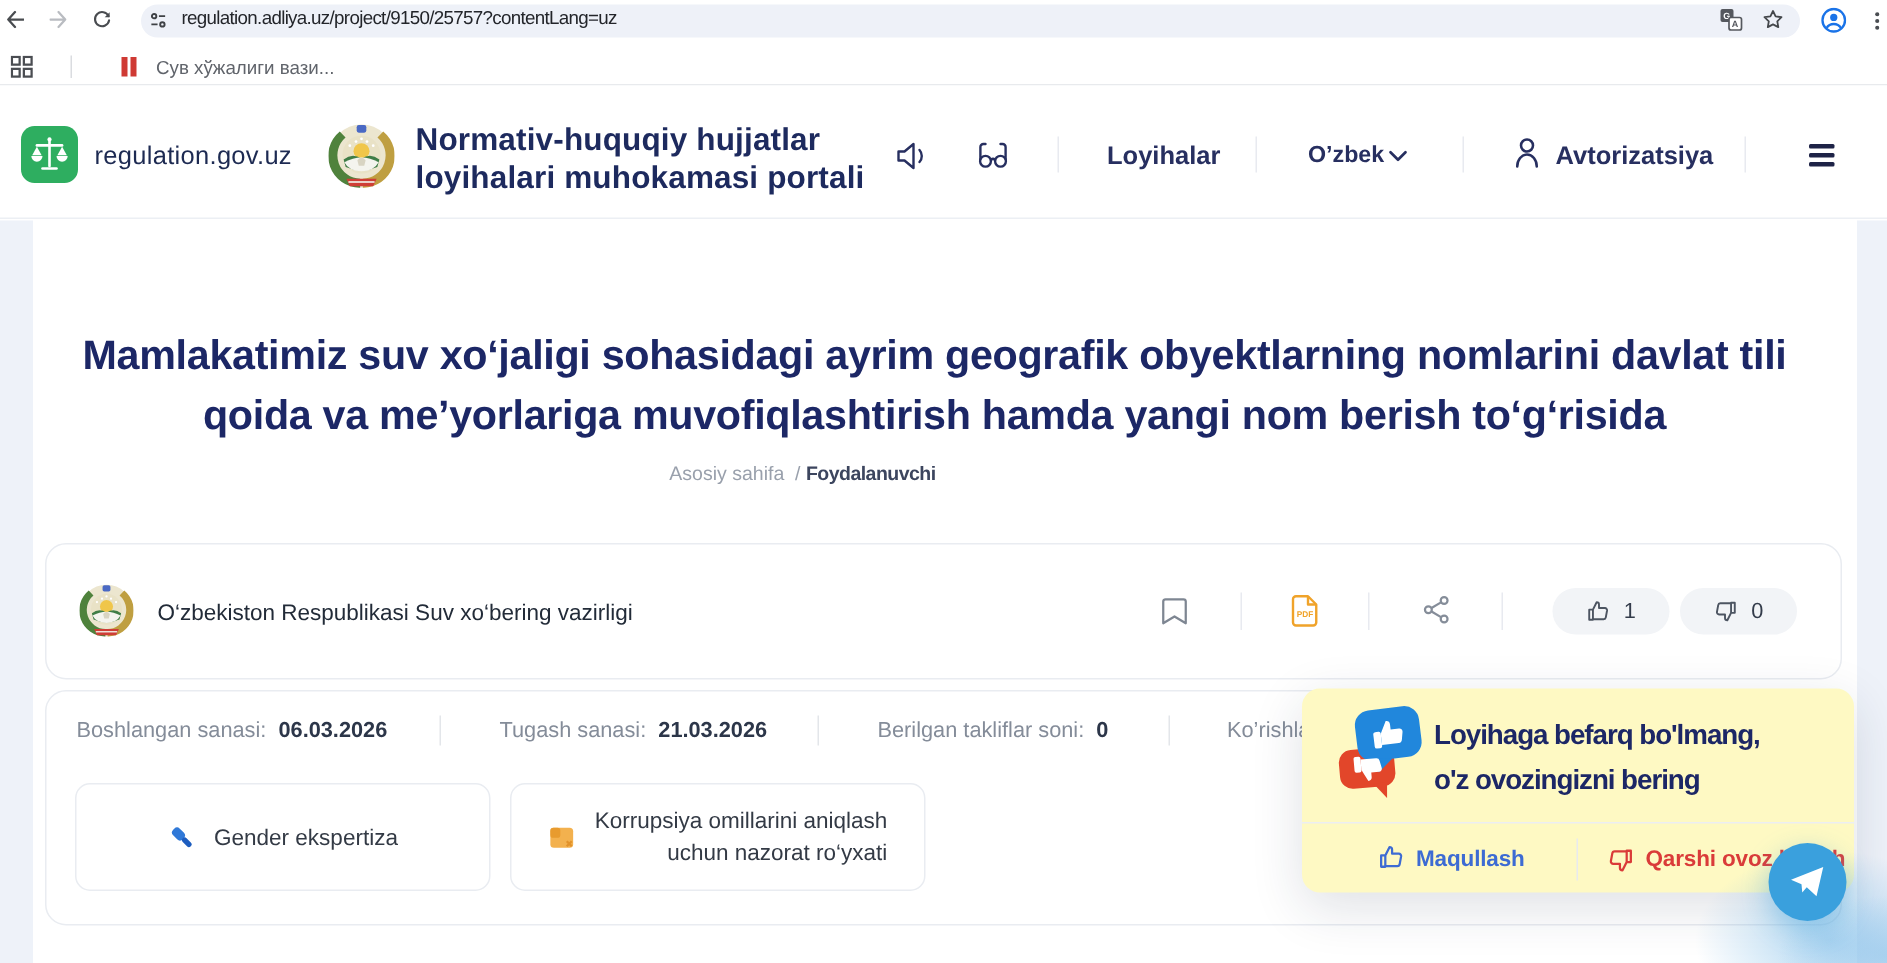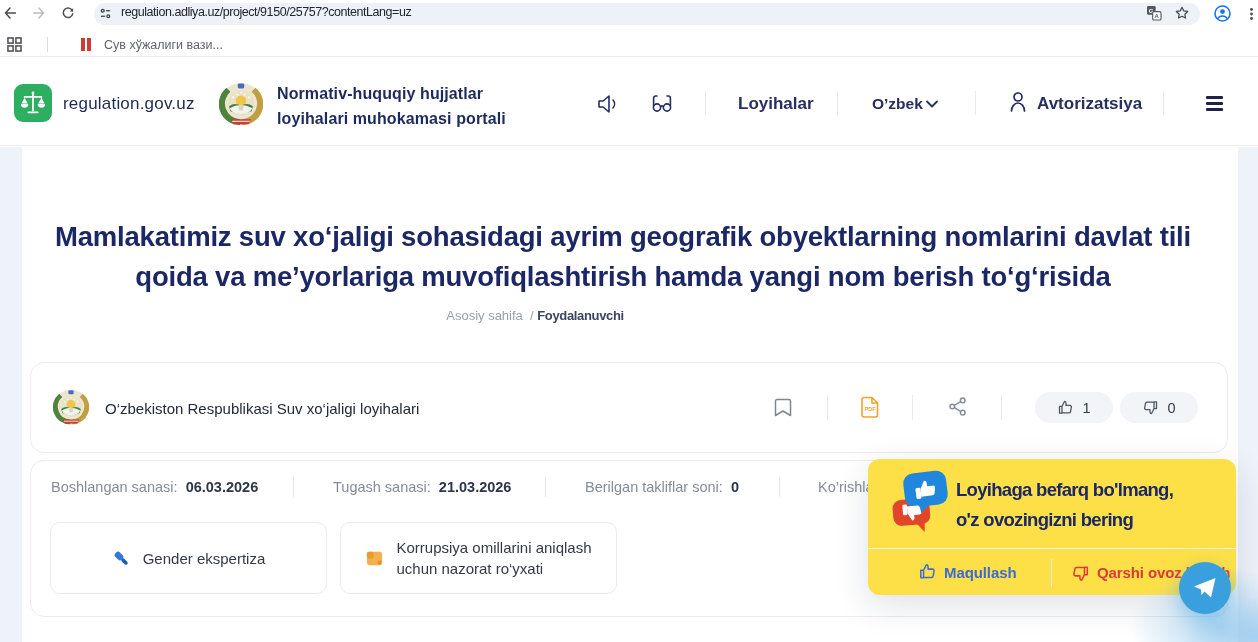--- a/index.html
+++ b/index.html
@@ -8,37 +8,37 @@
   .abs { position:absolute; }
   
   #chrome { position:absolute; top:0; left:0; width:1258px; height:57px; background:#fff; border-bottom:1px solid #e8eaed; }
   #omnibox { position:absolute; left:94px; top:3px; width:1106px; height:22px; border-radius:11px; background:#eef1f8; }
   #urltext { position:absolute; left:121px; top:5px; font-size:12.5px; color:#23252a; letter-spacing:-0.45px; }
   .bmtext { position:absolute; left:104px; top:38px; font-size:12.5px; color:#60646b; }
   
   #hdr { position:absolute; top:57px; left:0; width:1258px; height:89px; background:#fff; border-bottom:1px solid #eceff4; }
   #glogo { position:absolute; left:14px; top:84px; width:38px; height:38px; border-radius:9px; background:#2eae60; }
   #regtxt { position:absolute; left:63px; top:94px; font-size:17px; font-weight:500; color:#1d2a52; letter-spacing:0.2px;}
-  #portaltxt { position:absolute; left:277px; top:81px; font-size:16px; font-weight:700; color:#1d2a5e; line-height:25px; letter-spacing:0.1px;}
+  #portaltxt { position:absolute; left:277px; top:81px; font-size:21px; font-weight:700; color:#1d2a5e; line-height:25px; letter-spacing:0.1px;}
   .hdrnav { position:absolute; top:94px; white-space:nowrap; font-size:17px; font-weight:700; color:#272f60; }
   .vdiv { position:absolute; width:1px; background:#e8eaf0; }
   
   #content { position:absolute; top:147px; left:0; width:1258px; height:495px; background:#fff; }
   .sidestrip { position:absolute; top:0; height:495px; background:#eef2f9; }
   #h1 { position:absolute; left:-6px; top:70px; width:1258px; text-align:center; font-size:27.5px; font-weight:700; color:#1c2766; line-height:40px; letter-spacing:-0.2px; }
   #crumb { position:absolute; left:0; top:161px; width:1070px; text-align:center; font-size:13px; color:#99a0ac; }
   #crumb b { color:#3c455e; font-weight:700; letter-spacing:-0.35px; }
   .card { position:absolute; background:#fff; border:1px solid #e9ecf1; border-radius:14px; }
   #orgname { position:absolute; left:105px; top:253px; font-size:15px; color:#222b38; }
   .pill { position:absolute; top:245px; height:31px; border-radius:16px; background:#f2f4f7; color:#343c4b; font-size:14.5px; display:flex; align-items:center; justify-content:center; gap:8px;}
   .statlabel { color:#848c99; font-size:14.5px;margin-top:26px; }
   .statval { color:#2c3649; font-size:14.5px; font-weight:700; }
   .minicard { position:absolute; top:375px; width:277px; height:72px; background:#fff; border:1px solid #e9ecf1; border-radius:10px; display:flex; align-items:center; justify-content:center; gap:12px; font-size:15px; color:#333a45; }
   
-  #popup { position:absolute; left:868px; top:312px; width:368px; height:136px; background:#fde047; border-radius:12px; box-shadow:0 10px 35px rgba(30,40,70,0.14); }
+  #popup { position:absolute; left:868px; top:312px; width:368px; height:136px; background:#fef9c3; border-radius:12px; box-shadow:0 10px 35px rgba(30,40,70,0.14); }
   #popuptitle { position:absolute; left:88px; top:16px; font-size:18.5px; font-weight:700; color:#1c2766; line-height:30px; letter-spacing:-0.7px; }
   #fab { position:absolute; left:1179px; top:415px; width:52px; height:52px; border-radius:50%; background:#3aa0dd; box-shadow:0 6px 18px rgba(58,160,221,0.4); }
   #blob { position:absolute; left:1130px; top:420px; width:180px; height:120px; border-radius:50%; background:radial-gradient(closest-side, rgba(125,188,232,0.6), rgba(125,188,232,0)); }
 </style>
 </head>
 <body>
 
 <div id="chrome">
   <svg class="abs" style="left:4px;top:7px" width="12" height="12" viewBox="0 0 12 12">
       <path d="M6 1 L1.5 6 L6 11 M1.5 6 H11.5" stroke="#494c50" stroke-width="1.5" fill="none" stroke-linecap="round" stroke-linejoin="round"></path>
@@ -179,21 +179,21 @@
       <circle cx="15.5" cy="16.5" r="1" fill="#fff"></circle>
   <circle cx="32.5" cy="16.5" r="1" fill="#fff"></circle>
   <circle cx="24" cy="20.5" r="5.8" fill="#f0c64a"></circle>
   <path d="M11 26.5 Q17.5 21.5 24 26 Q30.5 21.5 37 26.5 L35.5 32 Q24 37 12.5 32 Z" fill="#3f7d46"></path>
   <path d="M11.5 28.5 q12.5 -7 25 0 q-3.5 6.5 -12.5 6.5 q-9 0 -12.5 -6.5 Z" fill="#f4f4ee"></path>
   <path d="M21 27 q3 -3.5 6 0 l-1 4 h-4 Z" fill="#d8d4c2"></path>
   <rect x="20.5" y="1.5" width="7" height="5.5" rx="1.5" fill="#4a69c4"></rect>
   <path d="M13 40.5 h22 l-2.5 5.5 h-17 Z" fill="#cf3e36"></path>
   <rect x="14.5" y="42.3" width="19" height="1.2" fill="#f0f0e8"></rect>
 </svg>
-  <div id="orgname">O‘zbekiston Respublikasi Suv xo‘jaligi loyihalari</div>
+  <div id="orgname">O‘zbekiston Respublikasi Suv xo‘bering vazirligi</div>
 
   <svg class="abs" style="left:774px;top:251px" width="18" height="19" viewBox="0 0 18 19" fill="none" stroke="#7e8692" stroke-width="1.5" stroke-linejoin="round">
     <path d="M3 1.5 h12 a1.5 1.5 0 0 1 1.5 1.5 v14.5 l-7.5-4.5 -7.5 4.5 v-14.5 a1.5 1.5 0 0 1 1.5-1.5 z"></path>
   </svg>
   <div class="vdiv" style="left:827px;top:248px;height:25px"></div>
 
   <svg class="abs" style="left:860px;top:249px" width="21" height="22" viewBox="0 0 21 22" fill="none">
     <path d="M4 1.5 h8 l5.5 5.5 v12 a2 2 0 0 1 -2 2 h-11.5 a2 2 0 0 1 -2-2 v-15.5 a2 2 0 0 1 2-2 z" stroke="#f0a32a" stroke-width="1.6" stroke-linejoin="round"></path>
     <path d="M12 1.5 v5.5 h5.5" stroke="#f0a32a" stroke-width="1.6" stroke-linejoin="round"></path>
     <text x="4.5" y="15" font-size="5.5" font-weight="bold" fill="#f0a32a" font-family="Liberation Sans">PDF</text>
@@ -232,21 +232,21 @@
 
   <div class="minicard" style="left:50px">
     <svg width="19" height="19" viewBox="0 0 20 20">
         <g transform="rotate(-45 10 10)">
           <rect x="6.7" y="1.5" width="6.6" height="9.5" rx="2.8" fill="#3079d8"></rect>
           <rect x="8.1" y="10.5" width="3.8" height="8" rx="1.9" fill="#1d5dbf"></rect>
         </g>
       </svg>
     <span>Gender ekspertiza</span>
   </div>
-  <div class="minicard" style="left:340px;line-height:21px;text-align:left">
+  <div class="minicard" style="left:340px;line-height:21px;text-align:right">
     <svg width="19" height="19" viewBox="0 0 20 20">
         <rect x="2" y="3" width="16" height="14" rx="2.5" fill="#f3b14e"></rect>
         <rect x="2" y="3" width="7" height="7" rx="2" fill="#e89b2e"></rect>
         <path d="M13.5 12.5 l3.5 3.5 m0 -3.5 l-3.5 3.5" stroke="#e2922a" stroke-width="1.6"></path>
       </svg>
     <span>Korrupsiya omillarini aniqlash<br>uchun nazorat ro‘yxati</span>
   </div>
 
   <div id="popup">
     <svg class="abs" style="left:22px;top:10px" width="60" height="64" viewBox="0 0 60 64">

